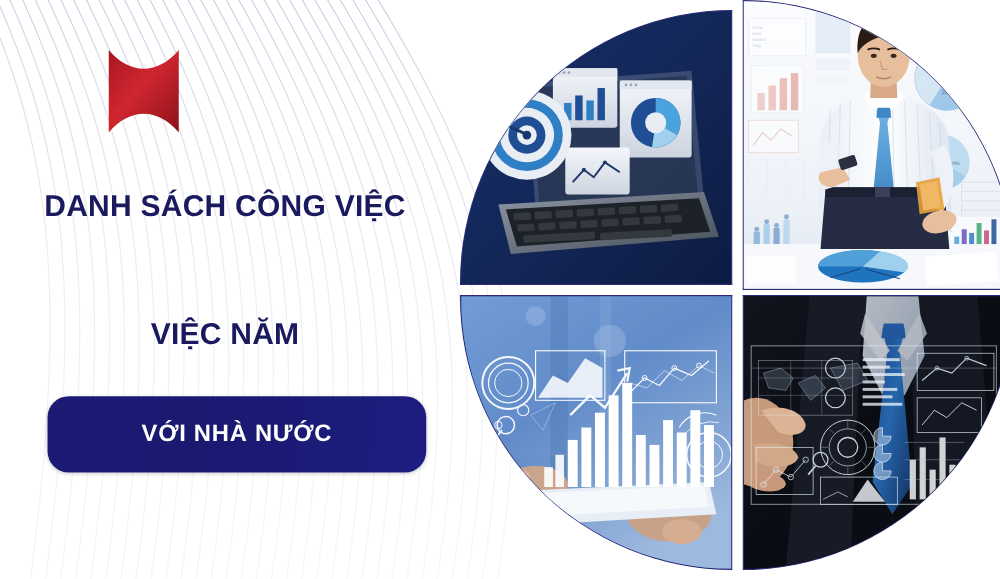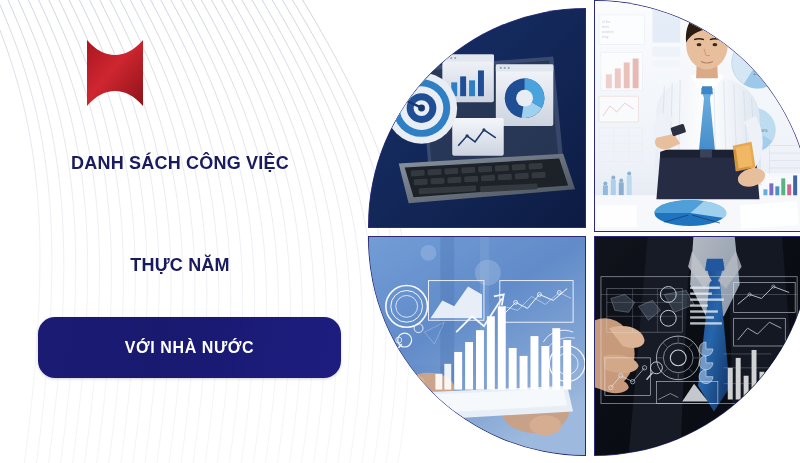--- a/index.html
+++ b/index.html
@@ -39,33 +39,33 @@
   #logo-tagline{
     position:absolute;left:0px;top:62px;
     font-size:4.6px;letter-spacing:1.05px;
     color:#9aa2b5;white-space:nowrap;line-height:1;
   }
 
   
   .headline{
     position:absolute;left:0;width:360px;text-align:center;
     color:#1a1a5e;font-weight:bold;
-    font-size:18px;letter-spacing:.2px;line-height:1;
+    font-size:24px;letter-spacing:.2px;line-height:1;
     white-space:nowrap;
   }
   #h-line1{top:154px;}
   #h-line2{top:205px;}
   #h-line3{top:256px;}
 
   
   #cta{
     position:absolute;left:38px;top:317px;width:303px;height:61px;
     border-radius:17px;border:none;
     background:linear-gradient(100deg,#1b1b74 0%,#191970 40%,#1d1d80 100%);
-    color:#ffffff;font-weight:bold;font-size:16px;letter-spacing:.6px;
+    color:#ffffff;font-weight:bold;font-size:19px;letter-spacing:.6px;
     display:flex;align-items:center;justify-content:center;
     box-shadow:0 1px 3px rgba(0,0,0,.18);
     cursor:pointer;
   }
 
   
   #collage{position:absolute;left:332px;top:0px;width:468px;height:463px;}
   .quad{position:absolute;overflow:hidden;border:1.6px solid #2a2a78;box-sizing:border-box;}
 
   
@@ -151,21 +151,21 @@
             <stop offset="45%" stop-color="#cf2630"></stop>
             <stop offset="100%" stop-color="#8d1218"></stop>
           </linearGradient>
         </defs>
         <path d="M 3 2 C 20 22, 42 22, 59 2 L 59 68 C 42 48, 20 48, 3 68 Z" fill="url(#lmg)"></path>
       </svg>
 
     </div>
 
     <div class="headline" id="h-line1">DANH SÁCH CÔNG VIỆC</div>
-    <div class="headline" id="h-line3">THỰC NĂM</div>
+    <div class="headline" id="h-line3">VIỆC NĂM</div>
 
     <div id="cta">VỚI NHÀ NƯỚC</div>
   </div>
 
   <div id="collage">
 
     <div class="quad" id="quad-tl">
       <svg viewBox="0 0 218 220" aria-hidden="true">
         <defs>
           <linearGradient id="tlbg" x1="0" y1="0" x2="1" y2="1">

